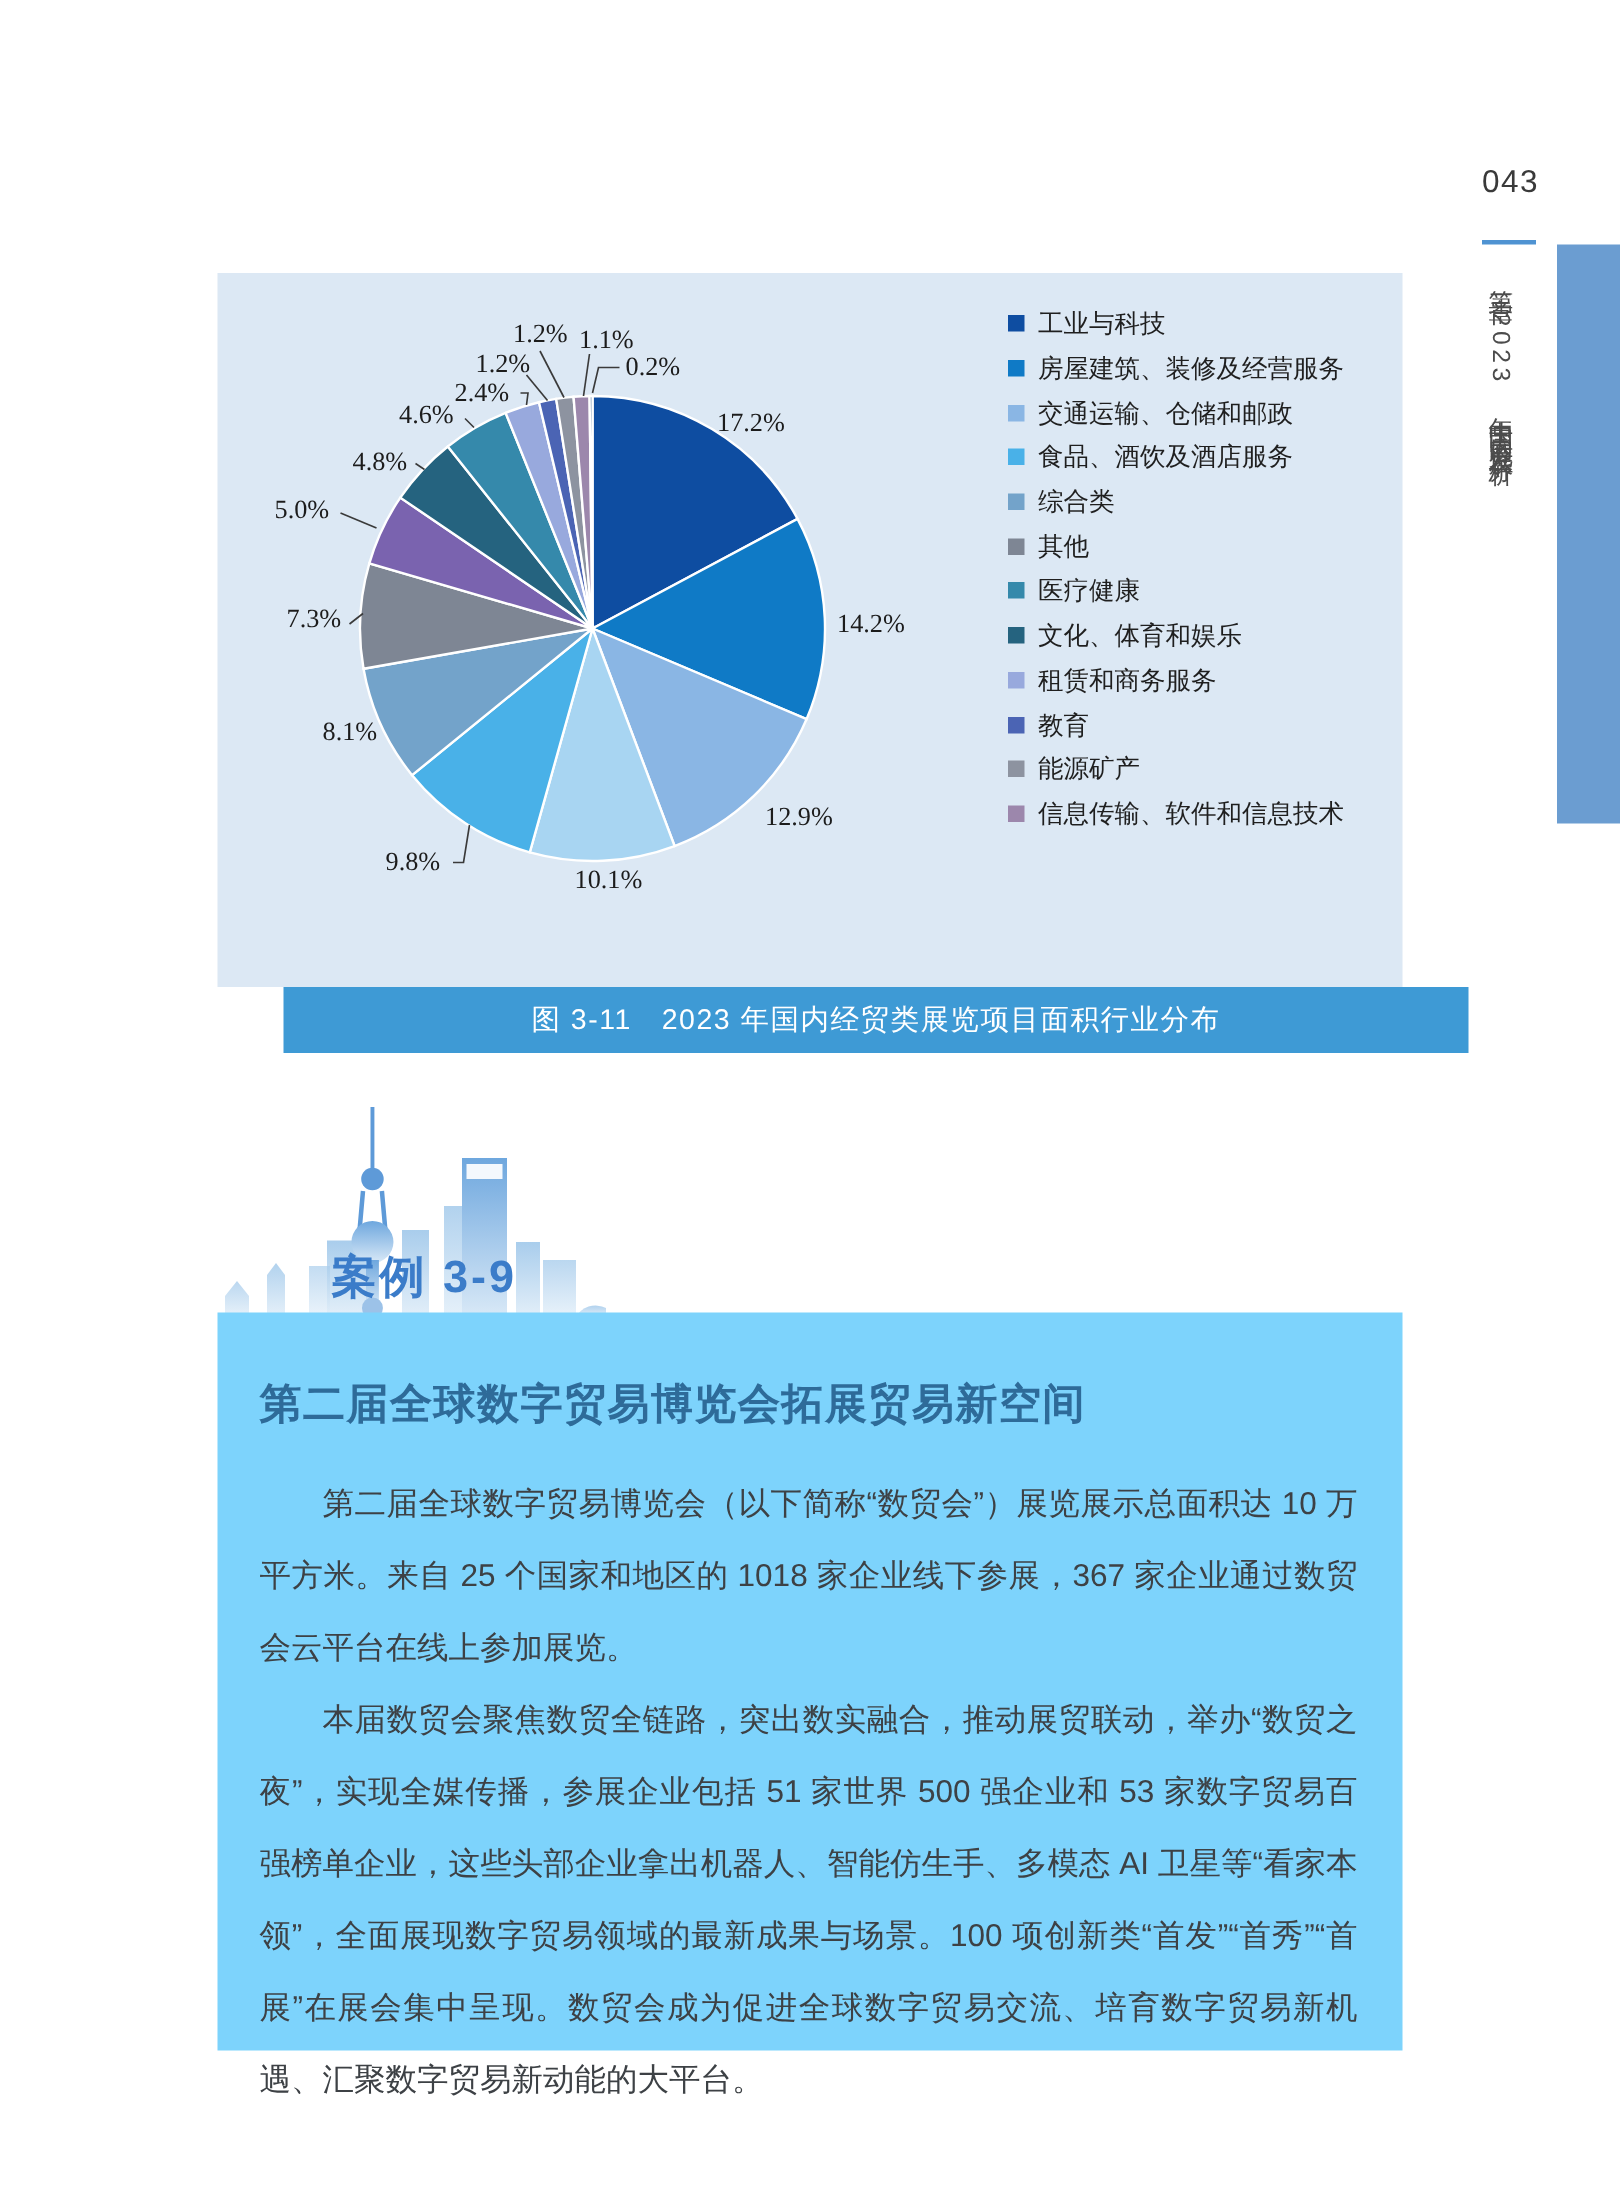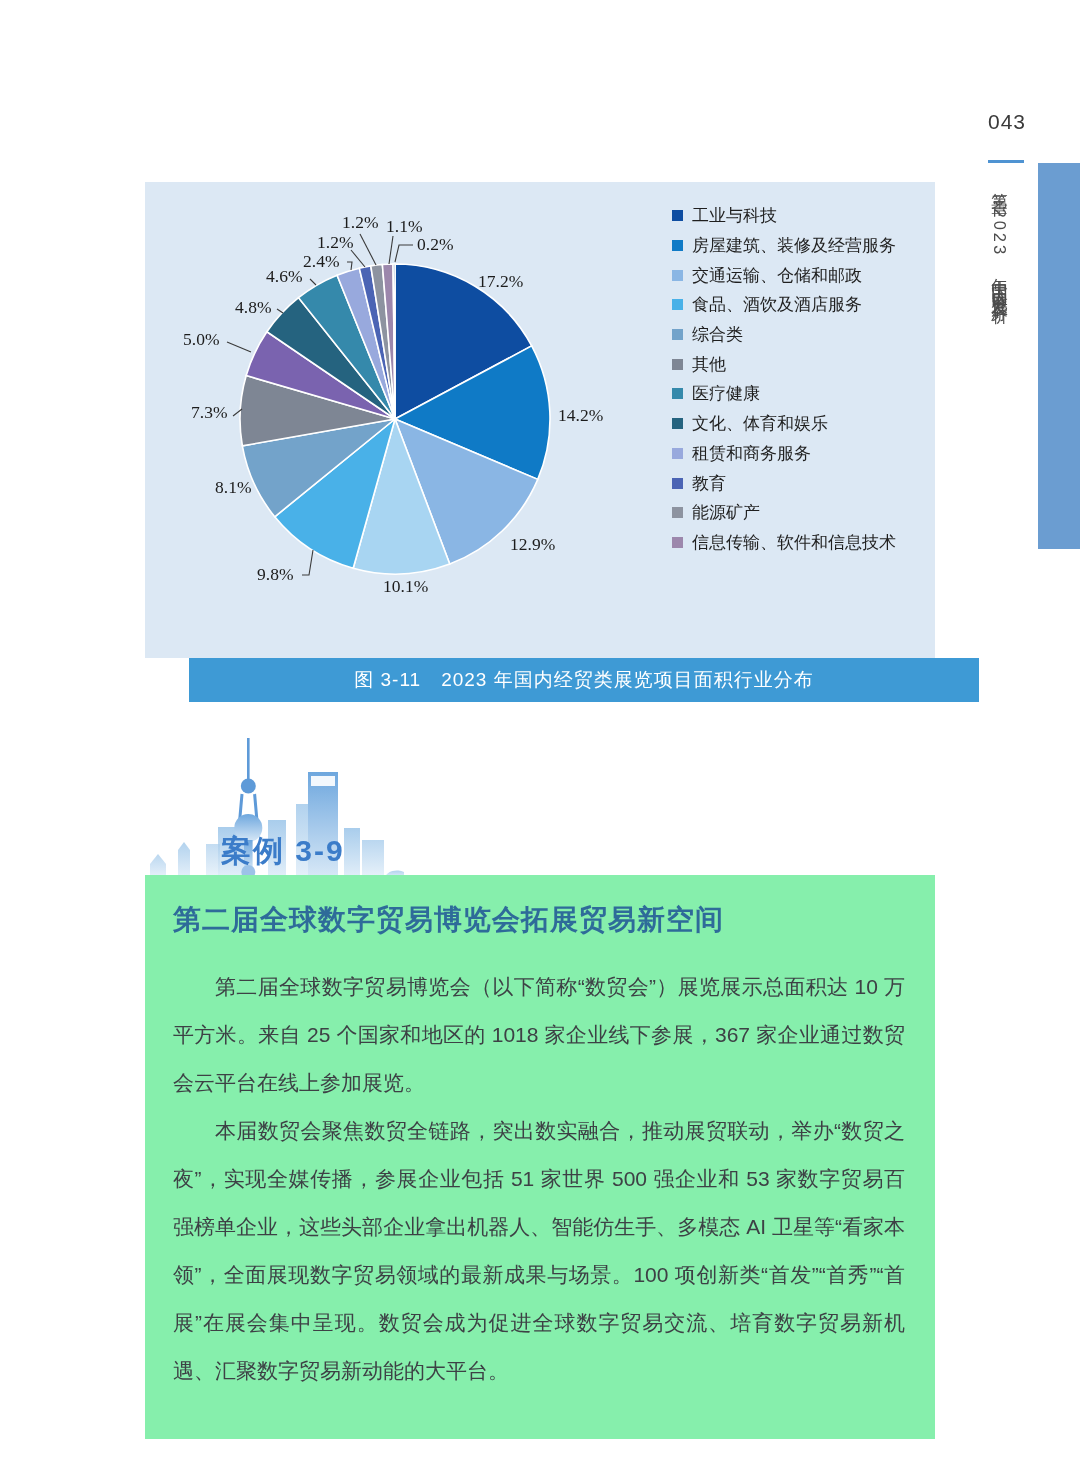--- a/index.html
+++ b/index.html
@@ -18,22 +18,22 @@
   
   .caption-bar{position:absolute;left:145px;top:658px;width:790px;height:44px;background:#3e9ad5;
                display:flex;align-items:center;justify-content:center;margin-left:44px;}
   .caption-bar span{color:#ffffff;font-size:19px;letter-spacing:1px;}
 
   
   .skyline{position:absolute;left:148px;top:732px;width:256px;height:146px;}
   .case-badge{position:absolute;left:221px;top:831px;font-size:30px;font-weight:bold;color:#3b7cc9;letter-spacing:2px;}
 
   
-  .case-panel{position:absolute;left:145px;top:875px;width:790px;height:564px;background:#86efac;
-              box-sizing:border-box;padding:26px 30px 0 28px;}
+  .case-panel{position:absolute;left:145px;top:875px;width:790px;height:492px;background:#7dd3fc;
+              box-sizing:border-box;padding:42px 30px 0 28px;}
   .case-title{font-family:"Liberation Serif","DejaVu Serif",serif;font-weight:bold;font-size:28px;
               color:#2e6b99;margin:0 0 24px 0;letter-spacing:1px;}
   .case-panel p{font-size:21px;line-height:48px;color:#3d4145;margin:0;text-indent:2em;text-align:justify;}
 
   
   .page-number{position:absolute;left:988px;top:110px;font-size:21px;color:#3a3a3a;letter-spacing:1px;}
   .side-rule{position:absolute;left:988px;top:160px;width:36px;height:3px;background:#4f93d2;}
   .side-chapter{position:absolute;left:989px;top:180px;height:360px;writing-mode:vertical-rl;
                 font-size:16.5px;color:#4c4c4c;letter-spacing:3px;}
   .side-bar{position:absolute;left:1038px;top:163px;width:42px;height:386px;background:#6b9dd1;}

